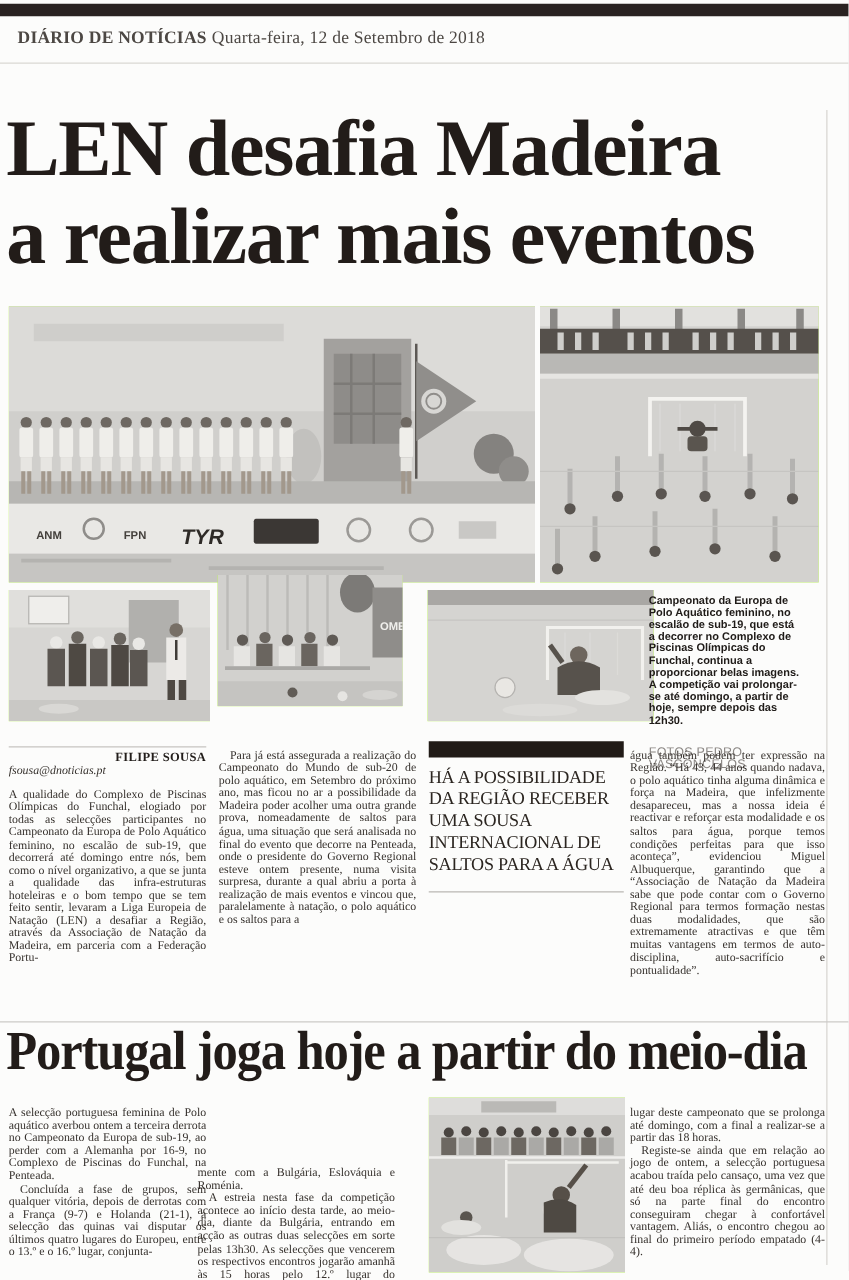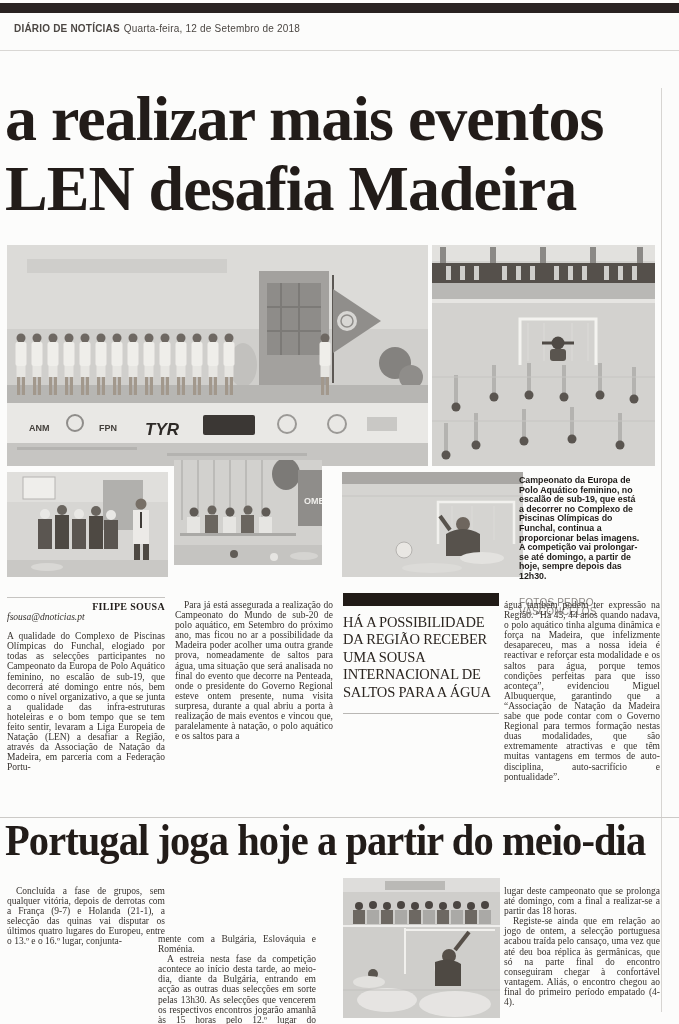--- a/index.html
+++ b/index.html
@@ -1,21 +1,21 @@
 <!DOCTYPE html>
 <html><head>
 <meta charset="utf-8">
 <style>
   html,body{margin:0;padding:0;background:#e9e8e6;}
   .page{position:relative;width:679px;height:1024px;background:#fcfcfb;margin:0 auto;
         font-family:"Liberation Serif",serif;overflow:hidden;}
 
   .topbar{position:absolute;left:0;top:3px;width:679px;height:10px;background:#292221;}
-  .dateline{position:absolute;left:14px;top:23px;font-family:Liberation Sans, sans-serif;
-            font-size:10px;color:#4c4743;letter-spacing:.2px;white-space:nowrap;}
+  .dateline{position:absolute;left:14px;top:23px;font-family:Liberation Serif, serif;
+            font-size:14px;color:#4c4743;letter-spacing:.2px;white-space:nowrap;}
   .dateline .brand{font-weight:700;margin-right:4px;}
   .rule-top{position:absolute;left:0;top:50px;width:679px;height:1px;background:#d9d7d4;}
   .vrule{position:absolute;left:661px;top:88px;width:1px;height:924px;background:#d7d5d2;}
 
   .headline1{position:absolute;left:5px;top:84px;font-weight:700;font-size:64px;line-height:70px;
              color:#221c19;letter-spacing:-1px;white-space:nowrap;}
   .headline2{position:absolute;left:5px;top:816px;font-weight:700;font-size:44px;line-height:50px;
              color:#221c19;letter-spacing:-1px;white-space:nowrap;transform:scaleX(.92);transform-origin:left top;}
 
   .photo{position:absolute;overflow:hidden;background:#bef264;}
@@ -60,22 +60,22 @@
   <div class="topbar"></div>
 
   <div class="dateline">
     <span class="brand">DIÁRIO DE NOTÍCIAS</span><span>Quarta-feira, 12 de Setembro de 2018</span>
   </div>
 
   <div class="rule-top"></div>
   <div class="vrule"></div>
 
   <div class="headline1">
+    <div>LEN desafia Madeira</div>
     <div>a realizar mais eventos</div>
-    <div>LEN desafia Madeira</div>
   </div>
 
   <div class="photo" id="photoA">
     <svg viewBox="0 0 421 221" width="421" height="221">
       <defs>
         <g id="tf">
           <circle cx="0" cy="-47" r="4.5" fill="#6e6862"></circle>
           <rect x="-5.5" y="-43" width="11" height="24" rx="2" fill="#efeeea"></rect>
           <rect x="-4.5" y="-19" width="9" height="11" fill="#e7e6e2"></rect>
           <rect x="-4" y="-8" width="3.2" height="18" fill="#a2988c"></rect>
@@ -293,20 +293,21 @@
 
   <div class="col" id="a1c4">
     <p>água também podem ter expressão na Região. “Há 43, 44 anos quando nadava, o polo aquático tinha alguma dinâmica e força na Madeira, que infelizmente desapareceu, mas a nossa ideia é reactivar e reforçar esta modalidade e os saltos para água, porque temos condições perfeitas para que isso aconteça”, evidenciou Miguel Albuquerque, garantindo que a “Associação de Natação da Madeira sabe que pode contar com o Governo Regional para termos formação nestas duas modalidades, que são extremamente atractivas e que têm muitas vantagens em termos de auto-disciplina, auto-sacrifício e pontualidade”.</p>
   </div>
 
   <div class="rule-mid"></div>
 
   <div class="headline2">Portugal joga hoje a partir do meio-dia</div>
 
   <div class="col" id="a2c1">
+    <p>A selecção portuguesa feminina de Polo aquático averbou ontem a terceira derrota no Campeonato da Europa de sub-19, ao perder com a Alemanha por 16-9, no Complexo de Piscinas do Funchal, na Penteada.</p>
     <p class="ind">Concluída a fase de grupos, sem qualquer vitória, depois de derrotas com a França (9-7) e Holanda (21-1), a selecção das quinas vai disputar os últimos quatro lugares do Europeu, entre o 13.º e o 16.º lugar, conjunta-</p>
   </div>
 
   <div class="col" id="a2c2">
     <p>mente com a Bulgária, Eslováquia e Roménia.</p>
     <p class="ind">A estreia nesta fase da competição acontece ao início desta tarde, ao meio-dia, diante da Bulgária, entrando em acção as outras duas selecções em sorte pelas 13h30. As selecções que vencerem os respectivos encontros jogarão amanhã às 15 horas pelo 12.º lugar do campeonato, enquanto as equipas perdedoras, pelas 13h30, irão definir o 15.º e o 16.º</p>
   </div>
 
   <div class="photo" id="photoF">
     <svg viewBox="0 0 157 140" width="157" height="140">

